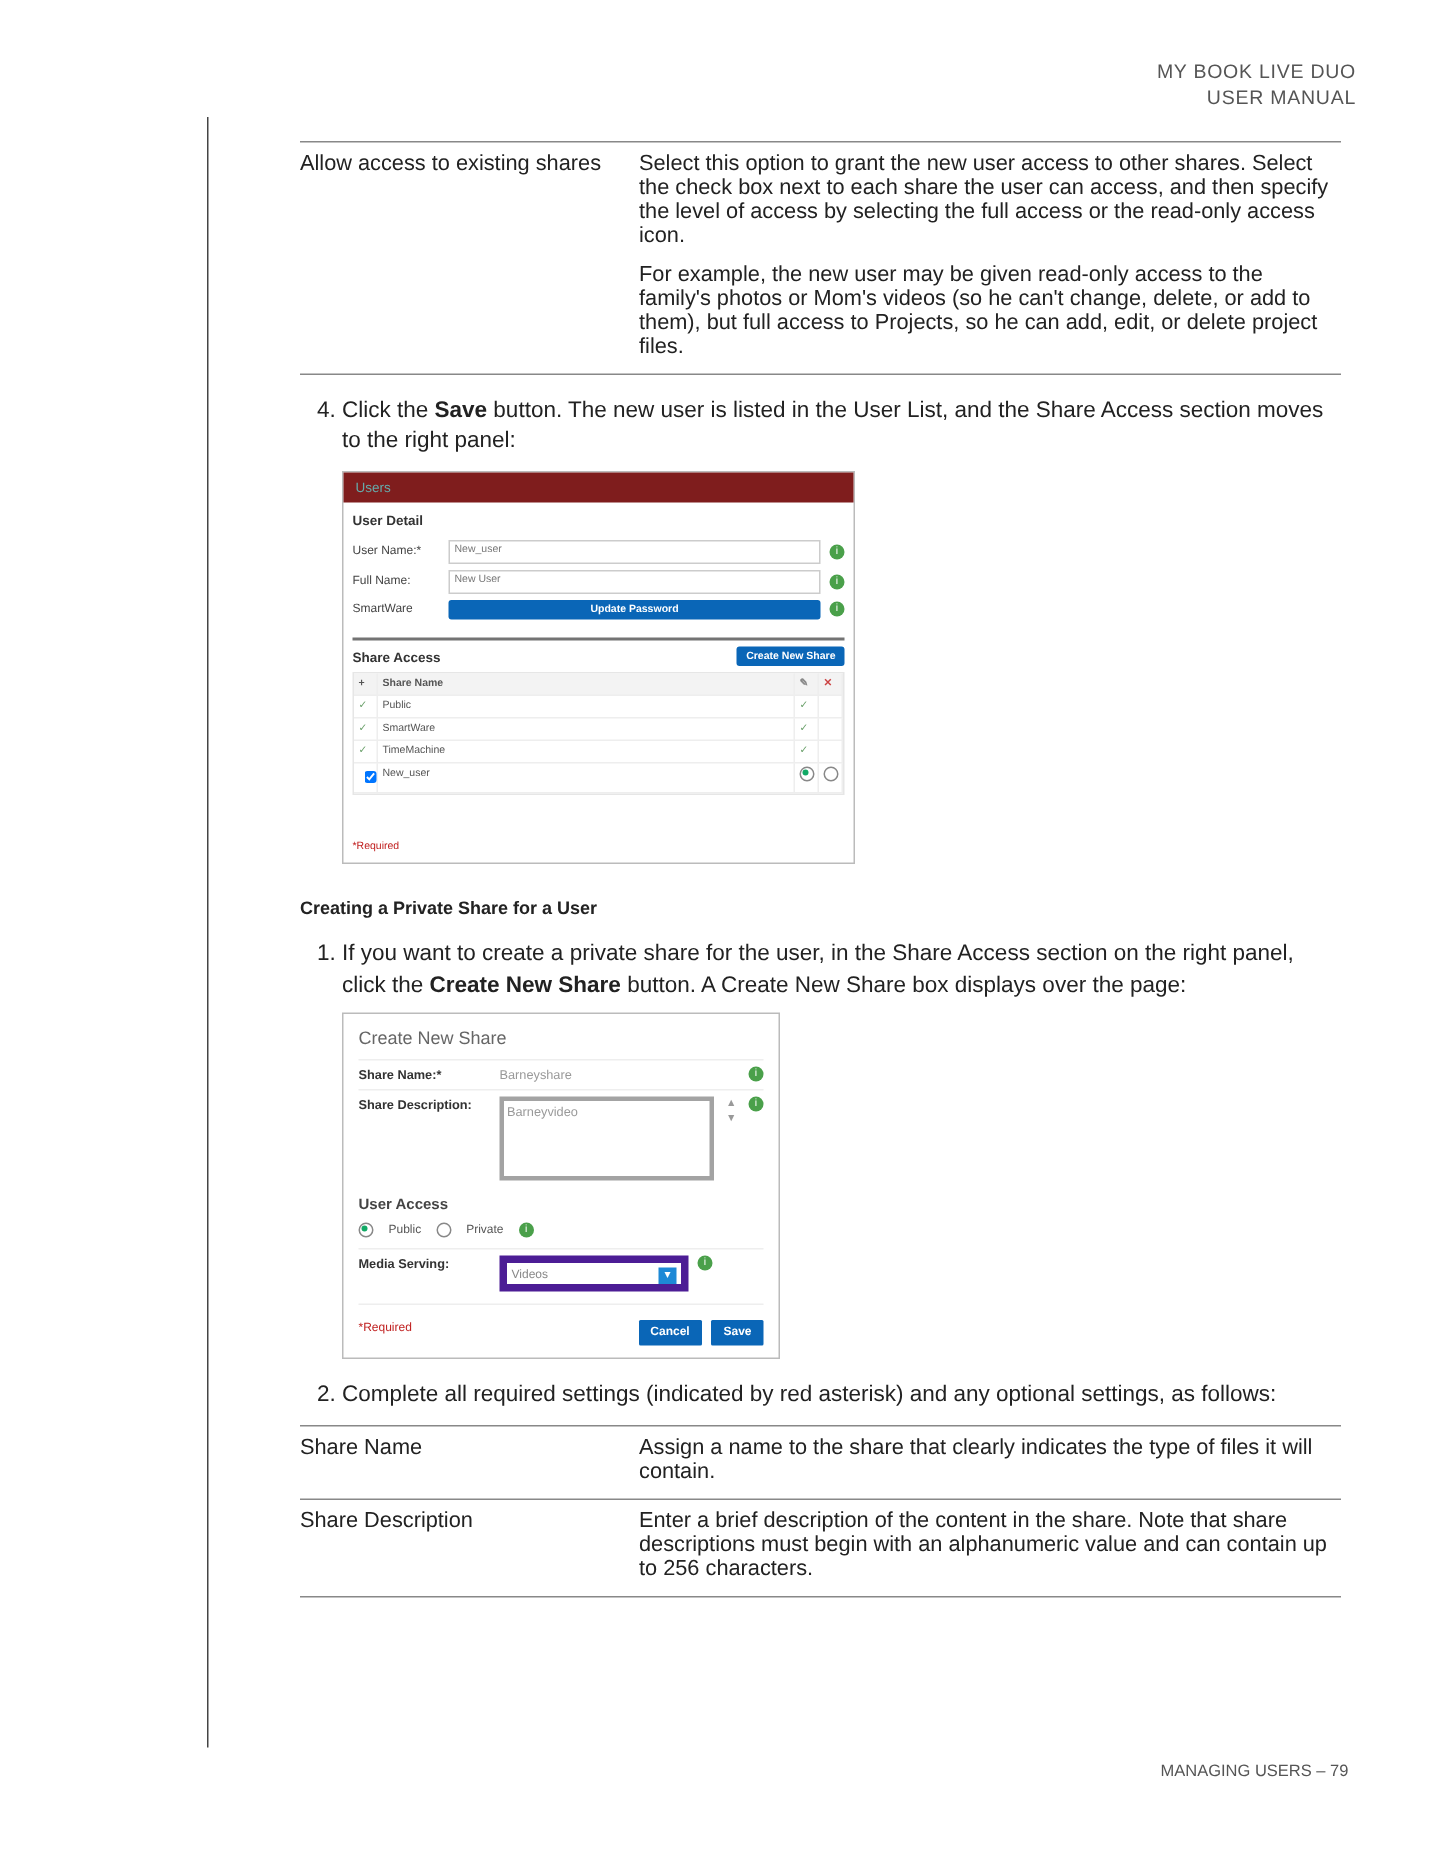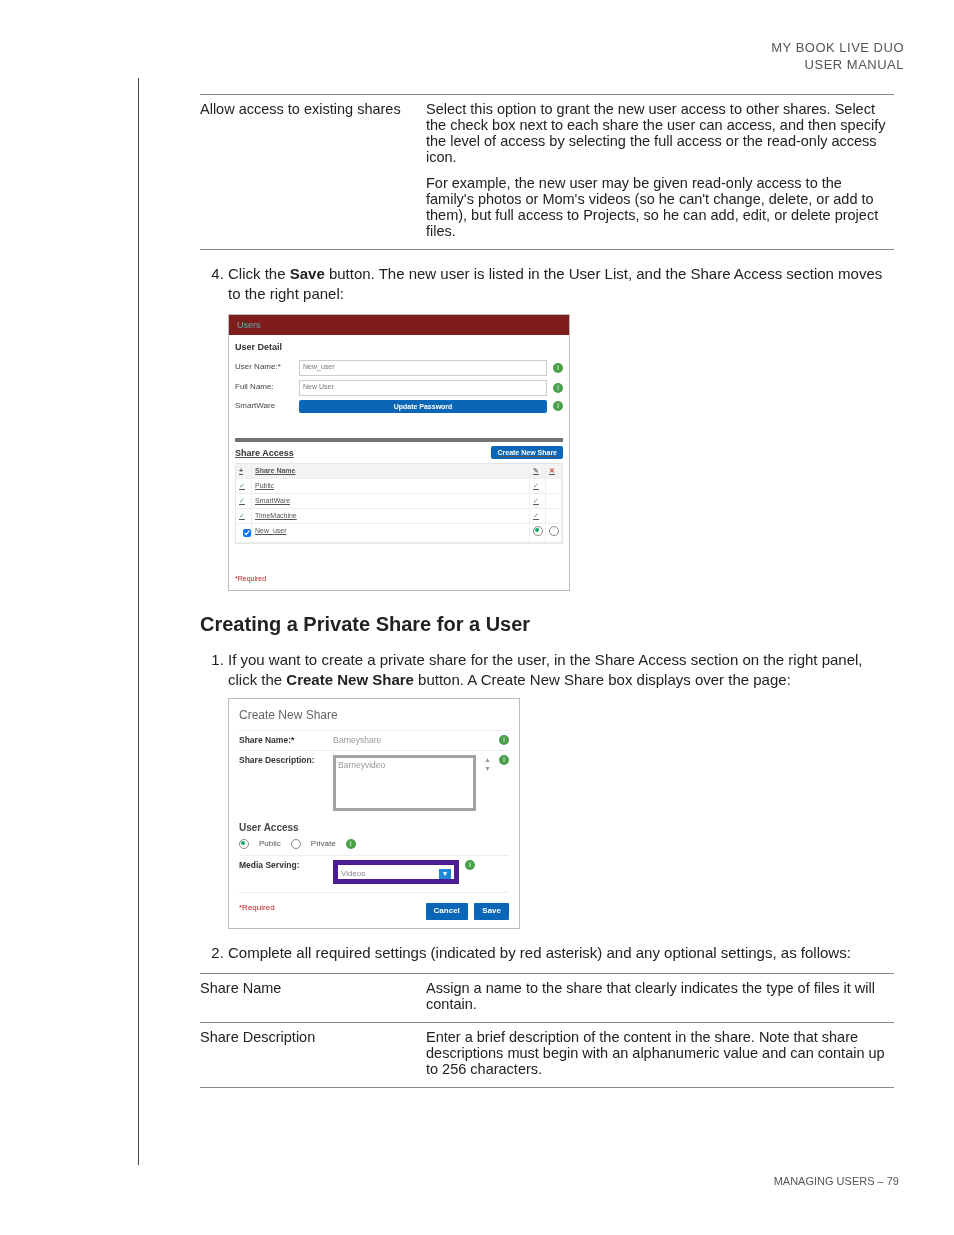--- a/index.html
+++ b/index.html
@@ -49,21 +49,21 @@
   table.def tr.bottom td { border-bottom: 1px solid #888; }
   ol.steps {
     margin: 14px 0 0 0;
     padding-left: 28px;
     font-size: 15px;
     line-height: 1.35;
   }
   ol.steps > li { margin-bottom: 10px; }
   .bold { font-weight: bold; }
   h2.section {
-    font-size: 20px;
+    font-size: 12px;
     font-weight: bold;
     margin: 22px 0 8px 0;
   }
   .footer {
     position: absolute;
     bottom: 48px;
     right: 55px;
     font-size: 11px;
     color: #555;
   }
@@ -136,21 +136,21 @@
   .info-dot {
     width: 10px; height: 10px;
     background: #4aa04a;
     border-radius: 50%;
     color: #fff;
     font-size: 7px;
     text-align: center;
     line-height: 10px;
     flex-shrink: 0;
   }
-  .sharetable { margin-top: 25px; border-top: 4px solid #737373; text-decoration: underline; }
+  .sharetable { margin-top: 12px; border-top: 2px solid #737373; }
   .sharetable .hdrrow {
     display: flex; justify-content: space-between; align-items: center;
     padding: 4px 0;
   }
   .sharegrid {
     display: grid;
     grid-template-columns: 16px 1fr 16px 16px;
     font-size: 7px;
     border: 1px solid #e6e6e6;
   }

